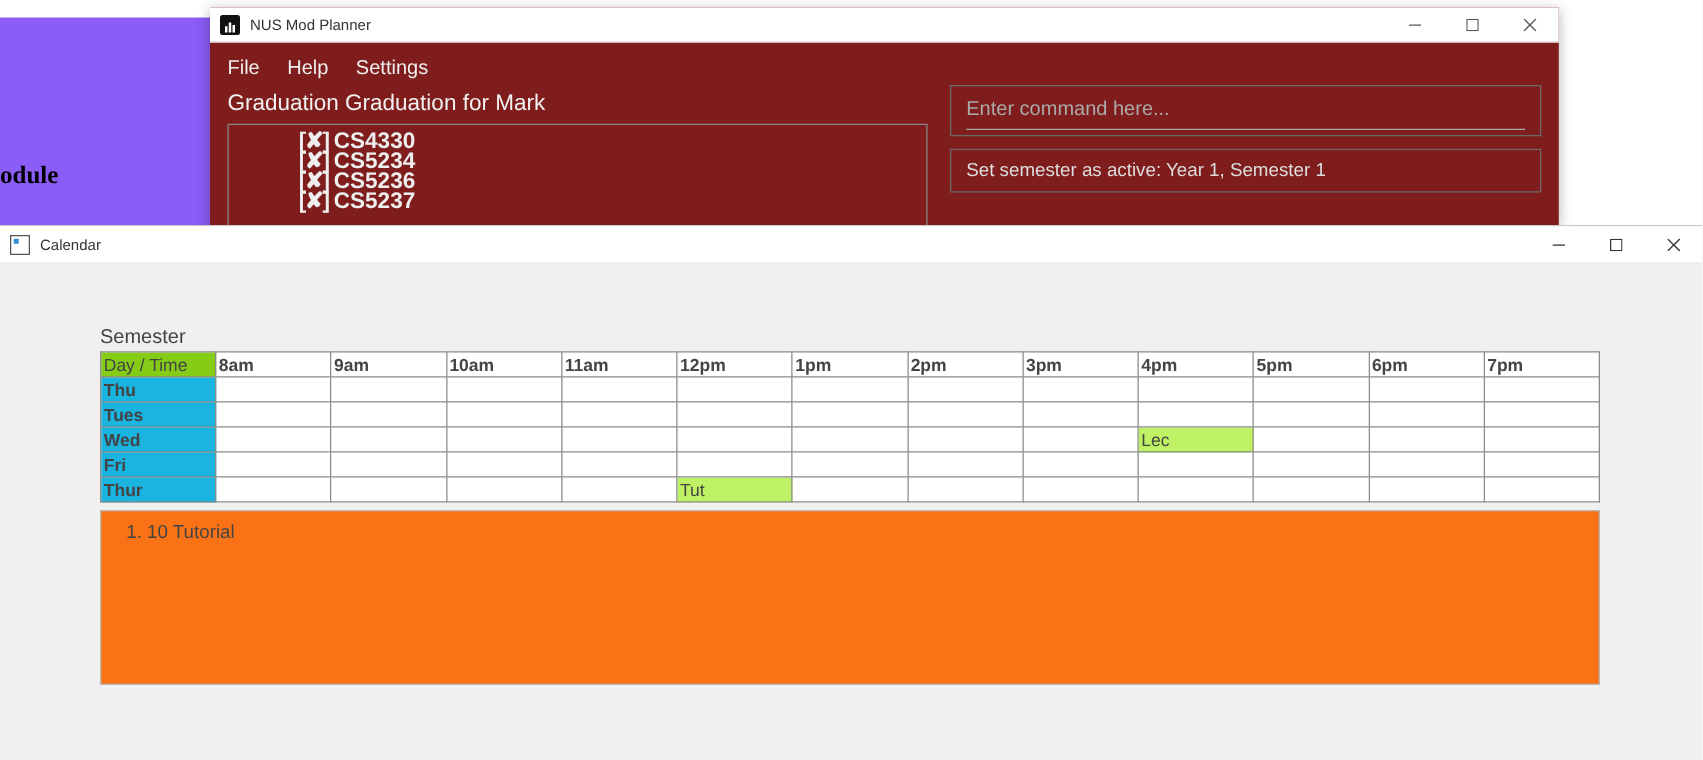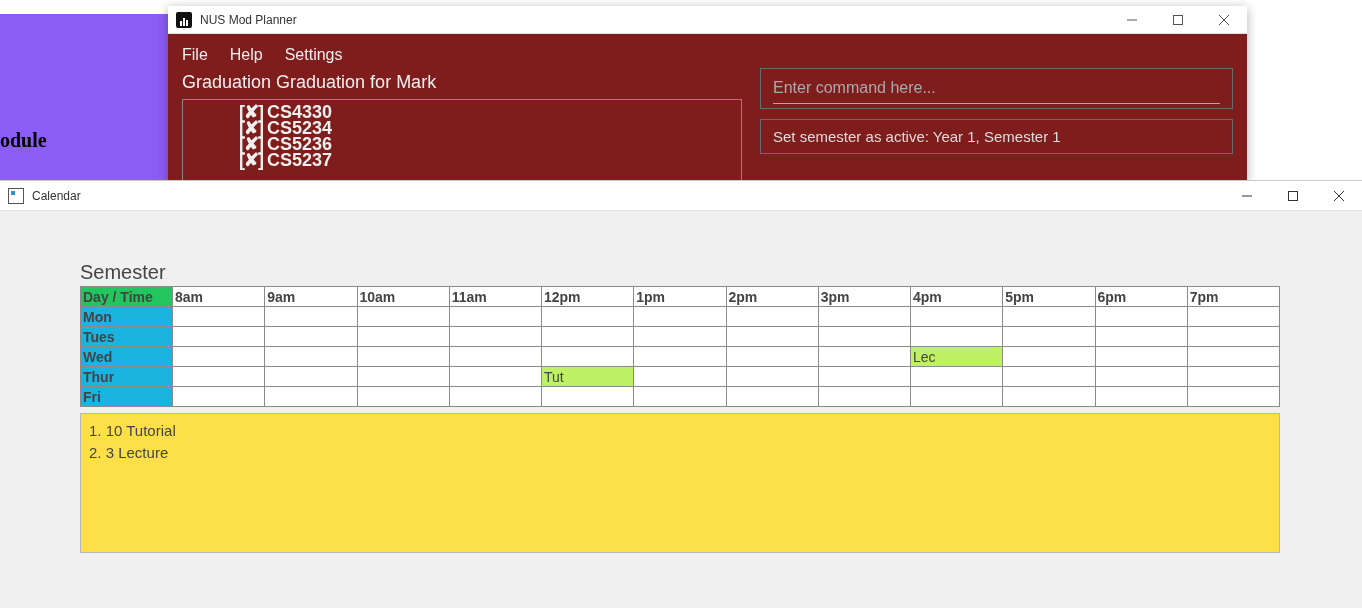--- a/index.html
+++ b/index.html
@@ -173,58 +173,58 @@
     content:"";
     position:absolute; left:2px; top:2px;
     width:4px; height:4px; background:#2f8fd6;
   }
   .cal-titlebar .spacer { flex:1; }
 
   .cal-body {
     padding: 50px 80px 0 80px;
   }
   .sem-label {
-    font-size: 20px;
+    font-size: 16px;
     color: #444;
     margin-bottom: 2px;
   }
   table.tt {
     border-collapse: collapse;
     width: 1200px;
     background: #fff;
     table-layout: fixed;
   }
   table.tt th, table.tt td {
     border: 1.5px solid #8a8a8a;
     height: 20px;
     padding: 0 2px;
     font-size: 14px;
     color: #444;
     text-align: left;
     vertical-align: middle;
   }
   table.tt th.hcol {
-    background: #22c55e;
-    font-weight: 700;
+    background: #84cc16;
+    font-weight: 400;
     width: 92px;
   }
   table.tt td.daycol {
     background: #19b4e0;
     font-weight: 600;
   }
   table.tt .ev {
     background: #bef264;
   }
   .notes-box {
     width: 1200px;
     height: 140px;
     border: 1px solid #b8b8b8;
-    background: #fde047;
+    background: #f97316;
     margin-top: 6px;
-    padding: 6px 8px;
+    padding: 6px 20px;
     font-size: 15px;
     color: #444;
     line-height: 22px;
   }
 </style>
 </head>
 <body>
 
 <div class="bg-strip">
   <div class="bg-label">odule</div>
@@ -320,21 +320,21 @@
         <th>12pm</th>
         <th>1pm</th>
         <th>2pm</th>
         <th>3pm</th>
         <th>4pm</th>
         <th>5pm</th>
         <th>6pm</th>
         <th>7pm</th>
       </tr>
       <tr>
-        <td class="daycol">Mon</td>
+        <td class="daycol">Thu</td>
         <td></td>
             <td></td>
             <td></td>
             <td></td>
             <td></td>
             <td></td>
             <td></td>
             <td></td>
             <td></td>
             <td></td>
@@ -365,50 +365,49 @@
             <td></td>
             <td></td>
             <td></td>
             <td></td>
         <td class="ev">Lec</td>
         <td></td>
             <td></td>
             <td></td>
       </tr>
       <tr>
+        <td class="daycol">Fri</td>
+        <td></td>
+            <td></td>
+            <td></td>
+            <td></td>
+            <td></td>
+            <td></td>
+            <td></td>
+            <td></td>
+            <td></td>
+            <td></td>
+            <td></td>
+            <td></td>
+      </tr>
+      <tr>
         <td class="daycol">Thur</td>
         <td></td>
             <td></td>
             <td></td>
             <td></td>
         <td class="ev">Tut</td>
         <td></td>
-            <td></td>
-            <td></td>
-            <td></td>
-            <td></td>
-            <td></td>
-            <td></td>
-      </tr>
-      <tr>
-        <td class="daycol">Fri</td>
-        <td></td>
-            <td></td>
-            <td></td>
-            <td></td>
-            <td></td>
-            <td></td>
             <td></td>
             <td></td>
             <td></td>
             <td></td>
             <td></td>
             <td></td>
       </tr>
     </tbody>
       </table>
 
     <div class="notes-box">
       <div>1. 10 Tutorial</div>
-      <div>2. 3 Lecture</div>
     </div>
   </div>
 </div>
 
 </body></html>

